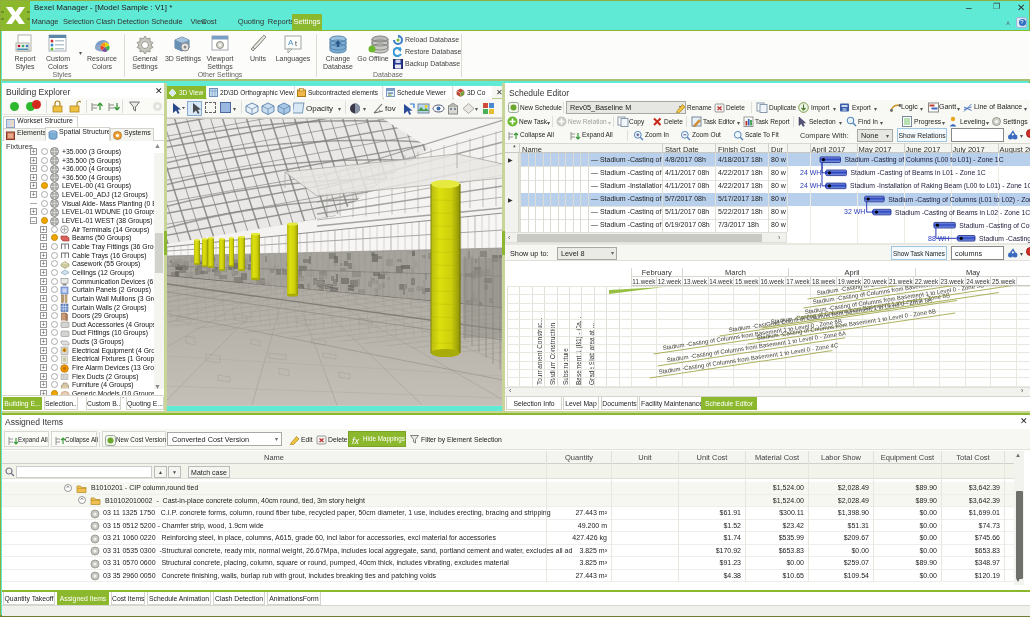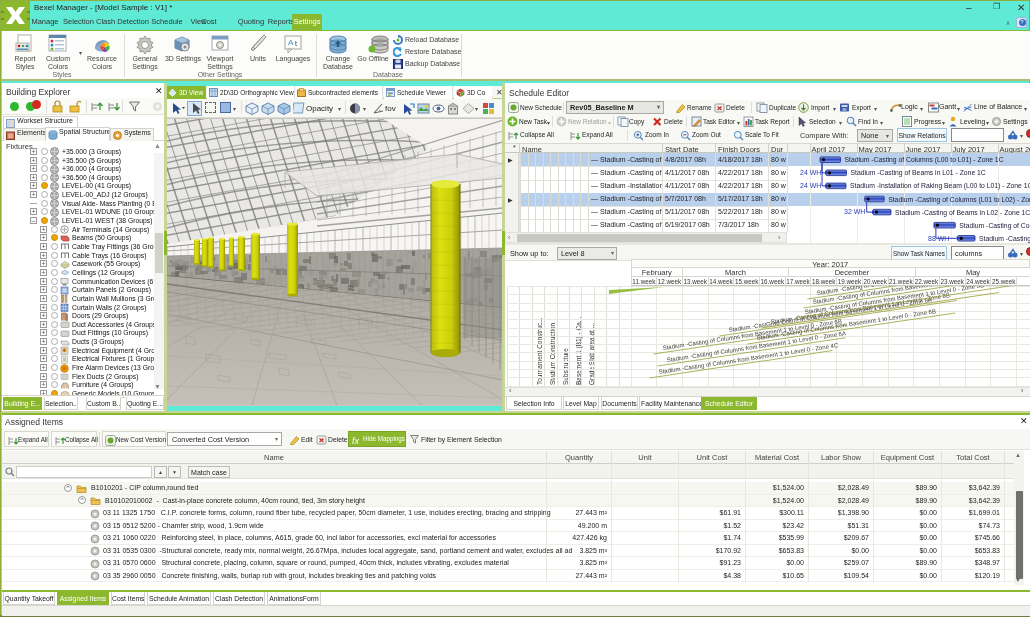--- a/index.html
+++ b/index.html
@@ -1161,21 +1161,21 @@
 </div>
 <div class="abs" id="rpanel">
       <div style="position:absolute;left:4px;top:5px;" class="ptitle">Schedule Editor</div>
 <div style="position:absolute;left:0;top:17px;width:525px;height:43px;background:#f8f8f4;"></div>
 <svg style="position:absolute;left:3px;top:19px;" width="11" height="11">
         <rect x="0.5" y="0.5" width="10" height="10" rx="2" fill="#f4f4ee" stroke="#9a9"></rect>
         <circle cx="5.5" cy="5.5" r="3" fill="#6aa82d"></circle>
       </svg>
 <div class="toolbtn" style="position:absolute;left:15px;top:21px;">New Schedule</div>
 <span style="position:absolute;left:58px;top:19px;width:1px;height:11px;background:#ddd;"></span>
-<div style="position:absolute;left:61px;top:18px;width:98px;height:13px;background:#e6e6e2;border:1px solid #a8a8a4;font-size:7.3px;line-height:11px;padding-left:3px;color:#222;font-weight:bold;">Rev05_Baseline M<span style="float:right;margin-right:3px;color:#666;font-size:6px;">▾</span></div>
+<div style="position:absolute;left:61px;top:18px;width:120px;height:13px;background:#e6e6e2;border:1px solid #a8a8a4;font-size:7.3px;line-height:11px;padding-left:3px;color:#222;">Rev05_Baseline M<span style="float:right;margin-right:3px;color:#666;font-size:6px;">▾</span></div>
 <svg style="position:absolute;left:170px;top:19px;" width="11" height="11">
         <path d="M2 9 L7.5 2.5 L10 5 L4.5 10.5 L1.5 11 Z" fill="#f0c040" stroke="#a88820" stroke-width="0.7"></path>
       </svg>
 <div class="toolbtn" style="position:absolute;left:182px;top:21px;">Rename</div>
 <svg style="position:absolute;left:209px;top:19px;" width="11" height="11">
         <rect x="1" y="2" width="9" height="8" rx="1" fill="#f4f4f0" stroke="#999"></rect>
         <path d="M3.5 4.5 L7.5 8 M7.5 4.5 L3.5 8" stroke="#c03030" stroke-width="1.3"></path>
       </svg>
 <div class="toolbtn" style="position:absolute;left:221px;top:21px;">Delete</div>
 <span style="position:absolute;left:246px;top:19px;width:1px;height:11px;background:#ddd;"></span>
@@ -1322,21 +1322,21 @@
         <circle cx="3.5" cy="7" r="2.5" fill="#3a6ac0"></circle>
         <circle cx="8" cy="7" r="2.5" fill="#3a6ac0"></circle>
         <path d="M3.5 5 L6 1.5 L8 5" fill="none" stroke="#3a6ac0" stroke-width="1.3"></path>
       </svg>
 <div style="position:absolute;left:515px;top:49px;font-size:6px;color:#555;">▾</div>
 <div style="position:absolute;left:521px;top:46px;width:9px;height:9px;border-radius:50%;background:#d03028;border:1.5px solid #a01810;"></div>
 <div style="position:absolute;left:0;top:60px;width:525px;height:10px;background:#f4f4f0;border-top:1px solid #d8d8d0;border-bottom:1px solid #c8c8c0;"></div>
 <div style="position:absolute;left:8px;top:61px;font-size:7px;color:#333;">*</div>
 <div style="position:absolute;left:17px;top:61.5px;font-size:7.5px;color:#333;">Name</div>
 <div style="position:absolute;left:160px;top:61.5px;font-size:7.5px;color:#333;">Start Date</div>
-<div style="position:absolute;left:213px;top:61.5px;font-size:7.5px;color:#333;">Finish Doors</div>
+<div style="position:absolute;left:213px;top:61.5px;font-size:7.5px;color:#333;">Finish Cost</div>
 <div style="position:absolute;left:266px;top:61.5px;font-size:7.5px;color:#333;">Dur</div>
 <div style="position:absolute;left:306.5px;top:61.5px;font-size:7.5px;color:#333;white-space:nowrap;">April 2017</div>
 <span style="position:absolute;left:304.5px;top:60px;width:1px;height:10px;background:#d0d0c8;"></span>
 <div style="position:absolute;left:353.5px;top:61.5px;font-size:7.5px;color:#333;white-space:nowrap;">May 2017</div>
 <span style="position:absolute;left:351.5px;top:60px;width:1px;height:10px;background:#d0d0c8;"></span>
 <div style="position:absolute;left:400.5px;top:61.5px;font-size:7.5px;color:#333;white-space:nowrap;">June 2017</div>
 <span style="position:absolute;left:398.5px;top:60px;width:1px;height:10px;background:#d0d0c8;"></span>
 <div style="position:absolute;left:447.5px;top:61.5px;font-size:7.5px;color:#333;white-space:nowrap;">July 2017</div>
 <span style="position:absolute;left:445.5px;top:60px;width:1px;height:10px;background:#d0d0c8;"></span>
 <div style="position:absolute;left:494.5px;top:61.5px;font-size:7.5px;color:#333;white-space:nowrap;">August 201</div>
@@ -1457,24 +1457,23 @@
 <div style="position:absolute;left:52px;top:164px;width:60px;height:13px;background:#eaeae6;border:1px solid #a8a8a4;font-size:7.3px;line-height:11px;padding-left:3px;color:#222;">Level 8<span style="float:right;margin-right:2px;color:#666;font-size:6px;">▾</span></div>
 <div style="position:absolute;left:386px;top:163px;width:56px;height:14px;background:#f4fafd;border:1px solid #9ec6e0;font-size:6.3px;line-height:13px;text-align:center;color:#222;white-space:nowrap;">Show Task Names</div>
 <div style="position:absolute;left:446px;top:163px;width:53px;height:14px;background:#fff;border:1px solid #888;font-size:7.3px;line-height:13px;padding-left:3px;color:#222;">columns</div>
 <svg style="position:absolute;left:502px;top:165px;" width="12" height="11">
         <circle cx="3.5" cy="7" r="2.5" fill="#3a6ac0"></circle>
         <circle cx="8" cy="7" r="2.5" fill="#3a6ac0"></circle>
         <path d="M3.5 5 L6 1.5 L8 5" fill="none" stroke="#3a6ac0" stroke-width="1.3"></path>
       </svg>
 <div style="position:absolute;left:515px;top:167px;font-size:6px;color:#555;">▾</div>
 <div style="position:absolute;left:521px;top:164px;width:9px;height:9px;border-radius:50%;background:#d03028;border:1.5px solid #a01810;"></div>
-<div style="position:absolute;left:125.5px;top:176px;width:399.5px;height:9px;border:1px solid #d8d8d0;background:#fbfbf8;font-size:7.5px;color:#333;text-align:center;line-height:9px;">Year: 2017</div>
 <div style="position:absolute;left:125.5px;top:185px;width:51.5px;height:9px;border-left:1px solid #d8d8d0;border-bottom:1px solid #d8d8d0;font-size:7.5px;color:#333;text-align:center;line-height:9px;">February</div>
 <div style="position:absolute;left:177px;top:185px;width:106px;height:9px;border-left:1px solid #d8d8d0;border-bottom:1px solid #d8d8d0;font-size:7.5px;color:#333;text-align:center;line-height:9px;">March</div>
-<div style="position:absolute;left:283px;top:185px;width:127px;height:9px;border-left:1px solid #d8d8d0;border-bottom:1px solid #d8d8d0;font-size:7.5px;color:#333;text-align:center;line-height:9px;">December</div>
+<div style="position:absolute;left:283px;top:185px;width:127px;height:9px;border-left:1px solid #d8d8d0;border-bottom:1px solid #d8d8d0;font-size:7.5px;color:#333;text-align:center;line-height:9px;">April</div>
 <div style="position:absolute;left:410px;top:185px;width:115px;height:9px;border-left:1px solid #d8d8d0;border-bottom:1px solid #d8d8d0;font-size:7.5px;color:#333;text-align:center;line-height:9px;">May</div>
 <div style="position:absolute;left:125.5px;top:194px;width:25.7px;height:9px;border-left:1px solid #d8d8d0;border-bottom:1px solid #c8c8c0;font-size:6.3px;color:#333;text-align:center;line-height:9px;white-space:nowrap;overflow:hidden;">11.week</div>
 <div style="position:absolute;left:151.2px;top:194px;width:25.7px;height:9px;border-left:1px solid #d8d8d0;border-bottom:1px solid #c8c8c0;font-size:6.3px;color:#333;text-align:center;line-height:9px;white-space:nowrap;overflow:hidden;">12.week</div>
 <div style="position:absolute;left:176.9px;top:194px;width:25.7px;height:9px;border-left:1px solid #d8d8d0;border-bottom:1px solid #c8c8c0;font-size:6.3px;color:#333;text-align:center;line-height:9px;white-space:nowrap;overflow:hidden;">13.week</div>
 <div style="position:absolute;left:202.6px;top:194px;width:25.7px;height:9px;border-left:1px solid #d8d8d0;border-bottom:1px solid #c8c8c0;font-size:6.3px;color:#333;text-align:center;line-height:9px;white-space:nowrap;overflow:hidden;">14.week</div>
 <div style="position:absolute;left:228.3px;top:194px;width:25.7px;height:9px;border-left:1px solid #d8d8d0;border-bottom:1px solid #c8c8c0;font-size:6.3px;color:#333;text-align:center;line-height:9px;white-space:nowrap;overflow:hidden;">15.week</div>
 <div style="position:absolute;left:254.0px;top:194px;width:25.7px;height:9px;border-left:1px solid #d8d8d0;border-bottom:1px solid #c8c8c0;font-size:6.3px;color:#333;text-align:center;line-height:9px;white-space:nowrap;overflow:hidden;">16.week</div>
 <div style="position:absolute;left:279.7px;top:194px;width:25.7px;height:9px;border-left:1px solid #d8d8d0;border-bottom:1px solid #c8c8c0;font-size:6.3px;color:#333;text-align:center;line-height:9px;white-space:nowrap;overflow:hidden;">17.week</div>
 <div style="position:absolute;left:305.4px;top:194px;width:25.7px;height:9px;border-left:1px solid #d8d8d0;border-bottom:1px solid #c8c8c0;font-size:6.3px;color:#333;text-align:center;line-height:9px;white-space:nowrap;overflow:hidden;">18.week</div>
 <div style="position:absolute;left:331.1px;top:194px;width:25.7px;height:9px;border-left:1px solid #d8d8d0;border-bottom:1px solid #c8c8c0;font-size:6.3px;color:#333;text-align:center;line-height:9px;white-space:nowrap;overflow:hidden;">19.week</div>

